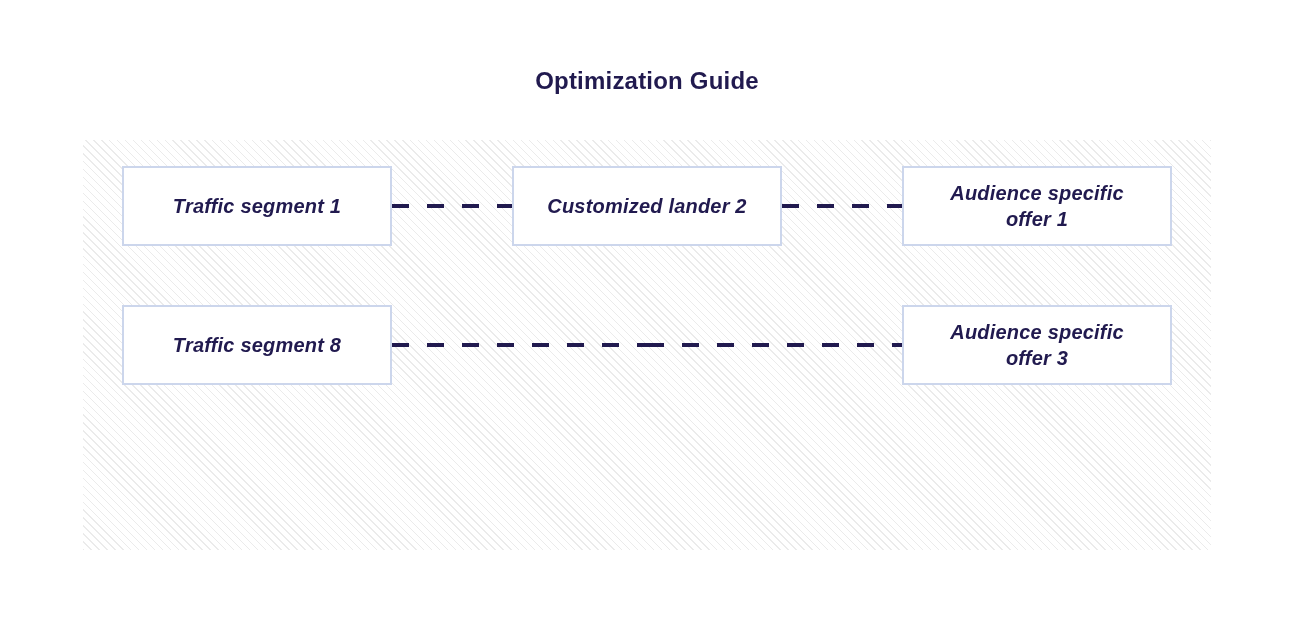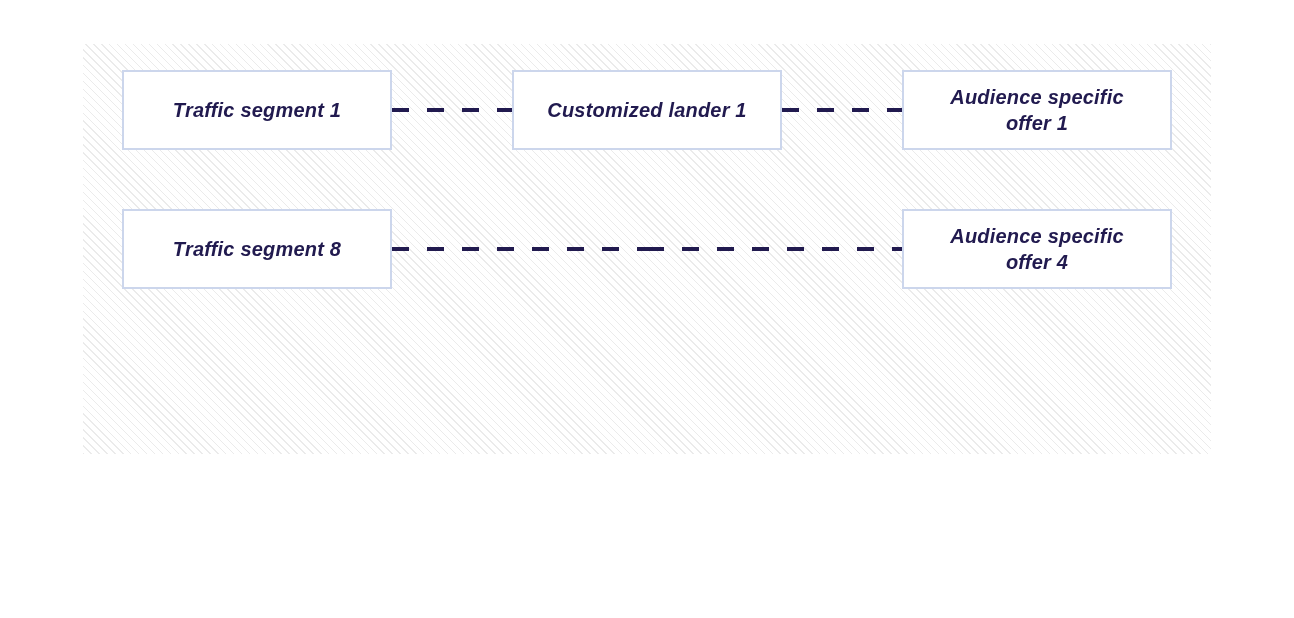--- a/index.html
+++ b/index.html
@@ -80,43 +80,44 @@
       transparent 17px,
       transparent 35px
     );
   }
 </style>
 </head>
 <body>
 
 <div>
 
+  <h1 class="title">Optimization Guide</h1>
 
   <div class="canvas">
 
     <div class="row">
       <div class="node">
         <span class="node-label">Traffic segment 1</span>
       </div>
       <div class="connector"></div>
       <div class="node">
-        <span class="node-label">Customized lander 1</span>
+        <span class="node-label">Customized lander 2</span>
       </div>
       <div class="connector"></div>
       <div class="node">
         <span class="node-label narrow">Audience specific offer 1</span>
       </div>
     </div>
 
 
     <div class="row">
       <div class="node">
         <span class="node-label">Traffic segment 8</span>
       </div>
       <div class="connector"></div>
       <div class="connector"></div>
       <div class="node">
-        <span class="node-label narrow">Audience specific offer 4</span>
+        <span class="node-label narrow">Audience specific offer 3</span>
       </div>
     </div>
 
   </div>
 </div>
 
 </body></html>

